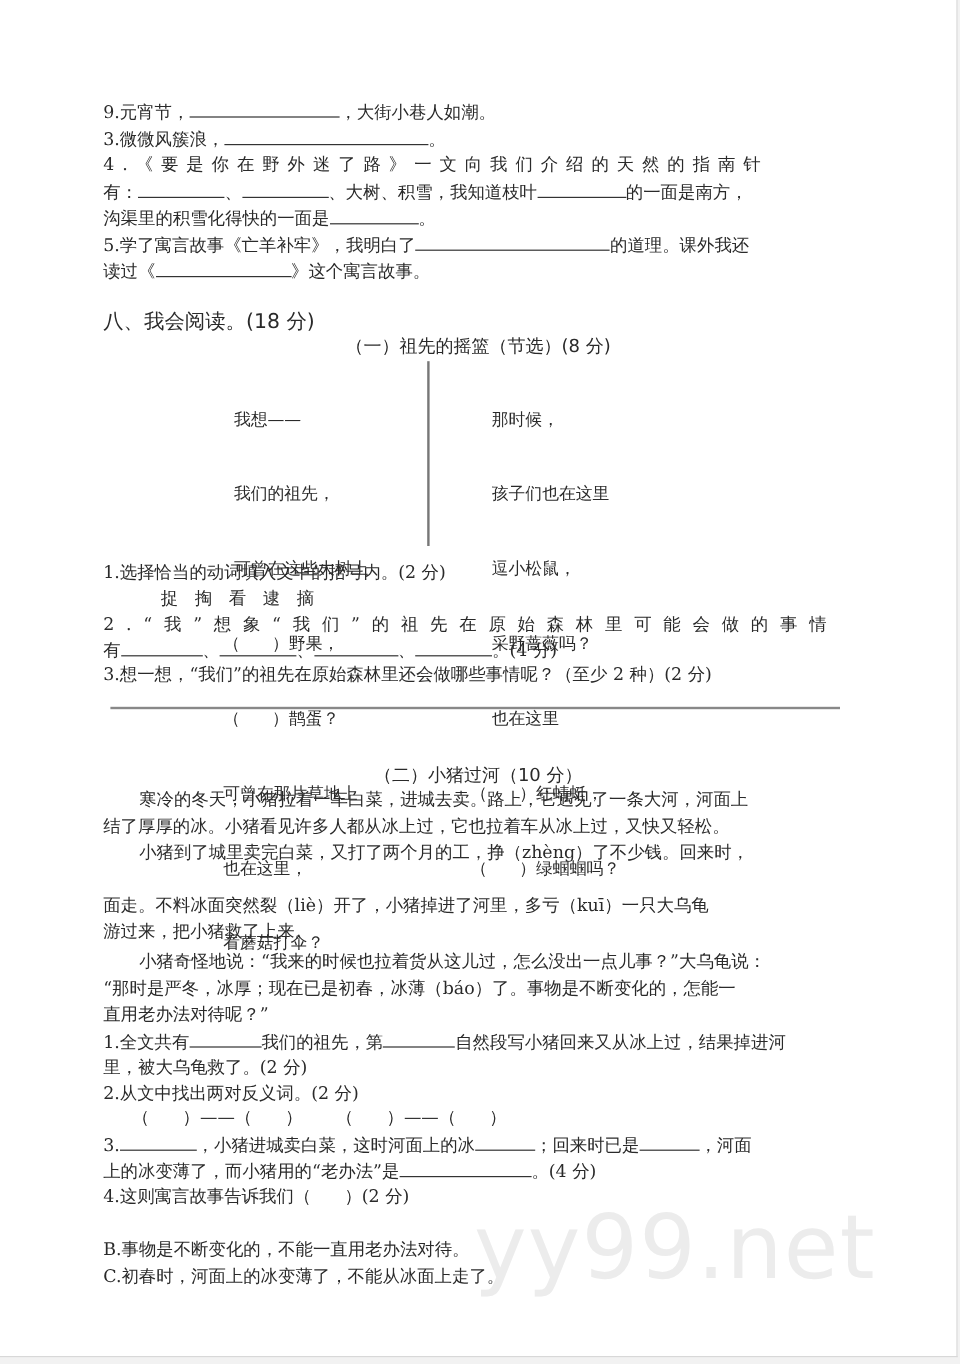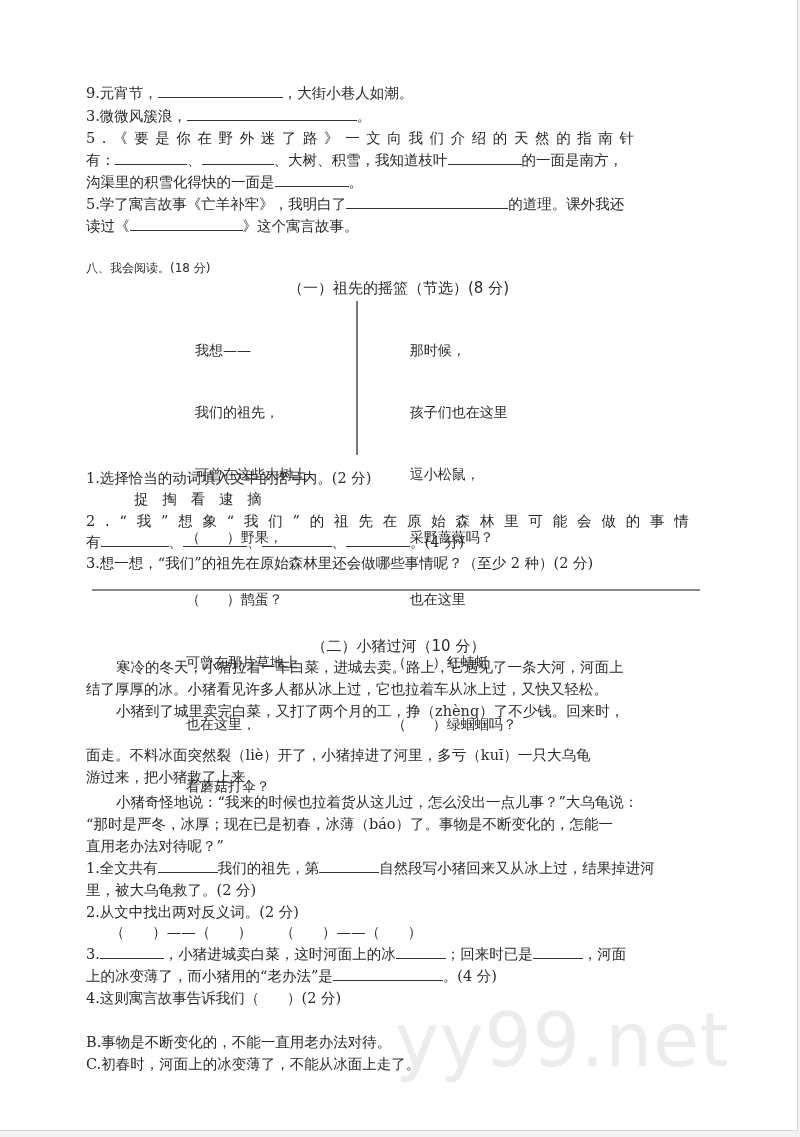--- a/index.html
+++ b/index.html
@@ -30,35 +30,35 @@
 <body>
 
 <div class="page">
 
   <div class="ln" style="top:83px">
     <span>9.元宵节，</span><span class="blank" style="width:125px"></span><span>，大街小巷人如潮。</span>
   </div>
   <div class="ln" style="top:106px">
     <span>3.微微风簇浪，</span><span class="blank" style="width:170px"></span><span>。</span>
   </div>
-  <div class="ln spread" style="top:128px">5.《要是你在野外迷了路》一文向我们介绍的天然的指南针</div>
+  <div class="ln spread" style="top:128px">4.《要是你在野外迷了路》一文向我们介绍的天然的指南针</div>
   <div class="ln" style="top:150px">
     <span>有：</span><span class="blank" style="width:72px"></span><span>、</span><span class="blank" style="width:72px"></span><span>、大树、积雪，我知道枝叶</span><span class="blank" style="width:74px"></span><span>的一面是南方，</span>
   </div>
   <div class="ln" style="top:172px">
     <span>沟渠里的积雪化得快的一面是</span><span class="blank" style="width:74px"></span><span>。</span>
   </div>
   <div class="ln" style="top:194px">
     <span>5.学了寓言故事《亡羊补牢》，我明白了</span><span class="blank" style="width:162px"></span><span>的道理。课外我还</span>
   </div>
   <div class="ln" style="top:216px">
     <span>读过《</span><span class="blank" style="width:113px"></span><span>》这个寓言故事。</span>
   </div>
 
-  <div class="ln sans" style="top:258px; font-size:12px">八、我会阅读。(18 分)</div>
+  <div class="ln sans" style="top:258px; font-size:17px">八、我会阅读。(18 分)</div>
   <div class="center sans" style="top:278px">（一）祖先的摇篮（节选）(8 分)</div>
 
   <div class="poem" style="left:186px; top:298px">
     <div>  我想——</div>
     <div>  我们的祖先，</div>
     <div>  可曾在这些大树上</div>
     <div>（      ）野果，</div>
     <div>（      ）鹊蛋？</div>
     <div>可曾在那片草地上</div>
     <div>也在这里，</div>

